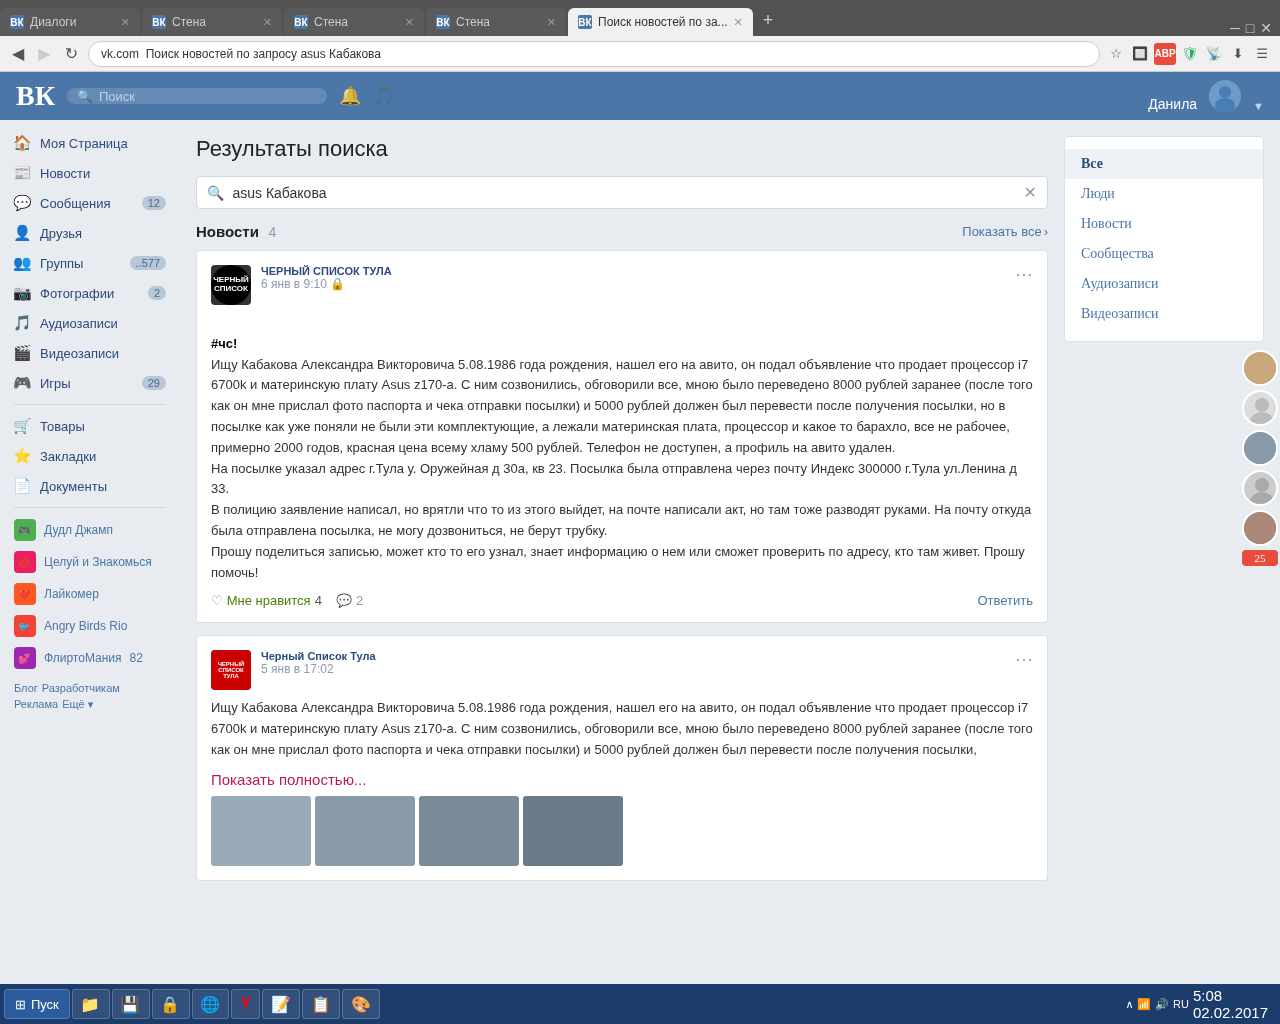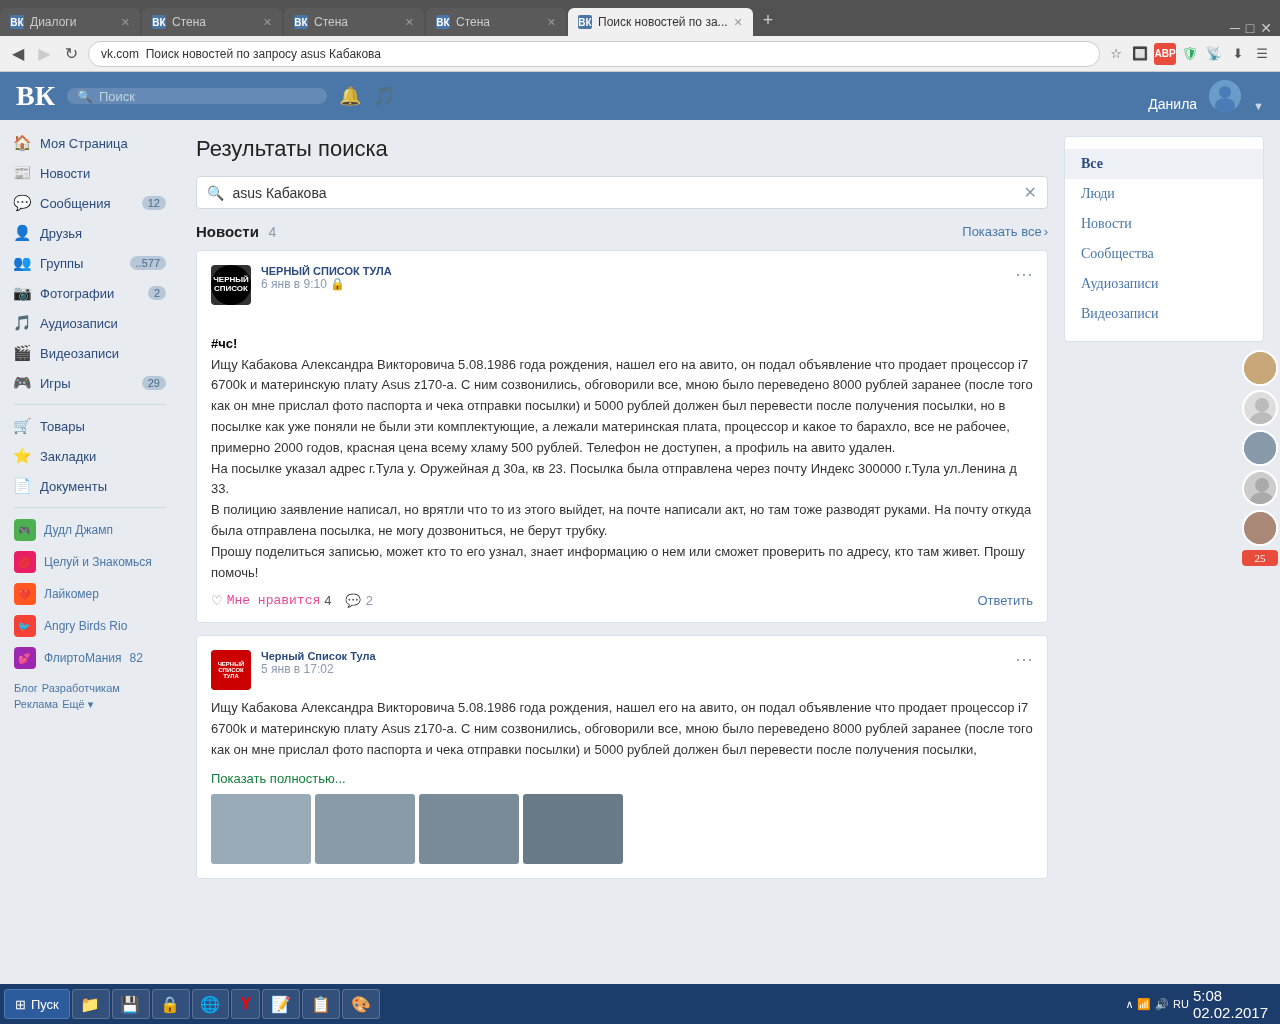--- a/index.html
+++ b/index.html
@@ -65,21 +65,21 @@
     .post-actions { display: flex; align-items: center; color: #8a9ab0; font-size: 13px; gap: 14px; }
     .post-like { display: flex; align-items: center; gap: 4px; cursor: pointer; }
     .post-comment-count { display: flex; align-items: center; gap: 4px; cursor: pointer; }
     .post-reply { margin-left: auto; color: #4a76a8; cursor: pointer; }
     .post-images { display: flex; gap: 4px; margin-top: 8px; }
     .post-img { width: 100px; height: 70px; background: #bbb; border-radius: 3px; flex-shrink: 0; }
     .post-img:nth-child(1) { background: #9aabb8; }
     .post-img:nth-child(2) { background: #8a9ba8; }
     .post-img:nth-child(3) { background: #7a8b98; }
     .post-img:nth-child(4) { background: #6a7b88; }
-    .read-more { color: #15803d; cursor: pointer; font-size: 13px; }
+    .read-more { color: #be185d; cursor: pointer; font-size: 15px; }
 
     
     .right-sidebar { width: 200px; background: white; border-radius: 4px; padding: 12px 0; margin: 16px 16px 0 0; height: fit-content; border: 1px solid #d8e2ec; flex-shrink: 0; }
     .right-sidebar-item { padding: 7px 16px; font-size: 14px; color: #4a76a8; cursor: pointer; }
     .right-sidebar-item.active { background: #eef2f7; color: #2c4a7c; font-weight: bold; }
 
     
     .taskbar { background: #1c3c6c; height: 40px; display: flex; align-items: center; padding: 0 4px; gap: 2px; position: fixed; bottom: 0; width: 1280px; }
     .taskbar-start { background: #2c5c9c; border: 1px solid #4a7cb8; border-radius: 3px; color: white; padding: 4px 10px; font-size: 13px; cursor: pointer; display: flex; align-items: center; gap: 5px; height: 30px; }
     .taskbar-btn { background: rgba(255,255,255,0.1); border: 1px solid rgba(255,255,255,0.2); border-radius: 3px; height: 30px; padding: 0 8px; display: flex; align-items: center; gap: 4px; cursor: pointer; color: white; font-size: 12px; }
@@ -313,21 +313,21 @@
       <div class="post-body" style="white-space: pre-line; font-size:13px; color:#333; line-height:1.6;">
         <strong>#чс!</strong>
         Ищу Кабакова Александра Викторовича 5.08.1986 года рождения, нашел его на авито, он подал объявление что продает процессор i7 6700k и материнскую плату Asus z170-а. С ним созвонились, обговорили все, мною было переведено 8000 рублей заранее (после того как он мне прислал фото паспорта и чека отправки посылки) и 5000 рублей должен был перевести после получения посылки, но в посылке как уже поняли не были эти комплектующие, а лежали материнская плата, процессор и какое то барахло, все не рабочее, примерно 2000 годов, красная цена всему хламу 500 рублей. Телефон не доступен, а профиль на авито удален.
         На посылке указал адрес г.Тула у. Оружейная д 30а, кв 23. Посылка была отправлена через почту Индекс 300000 г.Тула ул.Ленина д 33.
         В полицию заявление написал, но врятли что то из этого выйдет, на почте написали акт, но там тоже разводят руками. На почту откуда была отправлена посылка, не могу дозвониться, не берут трубку.
         Прошу поделиться записью, может кто то его узнал, знает информацию о нем или сможет проверить по адресу, кто там живет. Прошу помочь!
       </div>
       <div class="post-actions">
         <span class="post-like">
           <span>♡</span>
-          <span style="color:#ec4899;font-family:Liberation Mono, monospace;">Мне нравится</span>
+          <span style="color:#4d7c0f;">Мне нравится</span>
           <span style="color:#555;">4</span>
         </span>
         <span class="post-comment-count">
           <span>💬</span>
           <span>2</span>
         </span>
         <span class="post-reply">Ответить</span>
       </div>
     </div>
 

